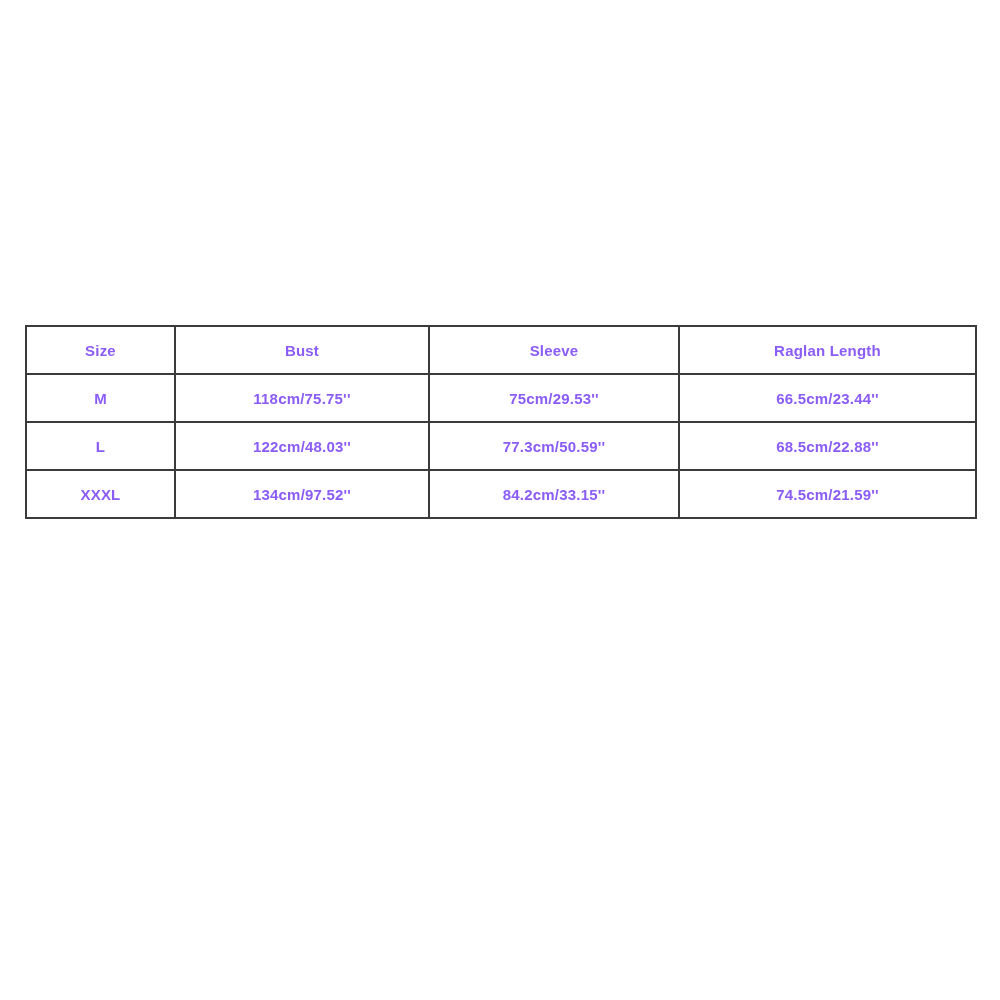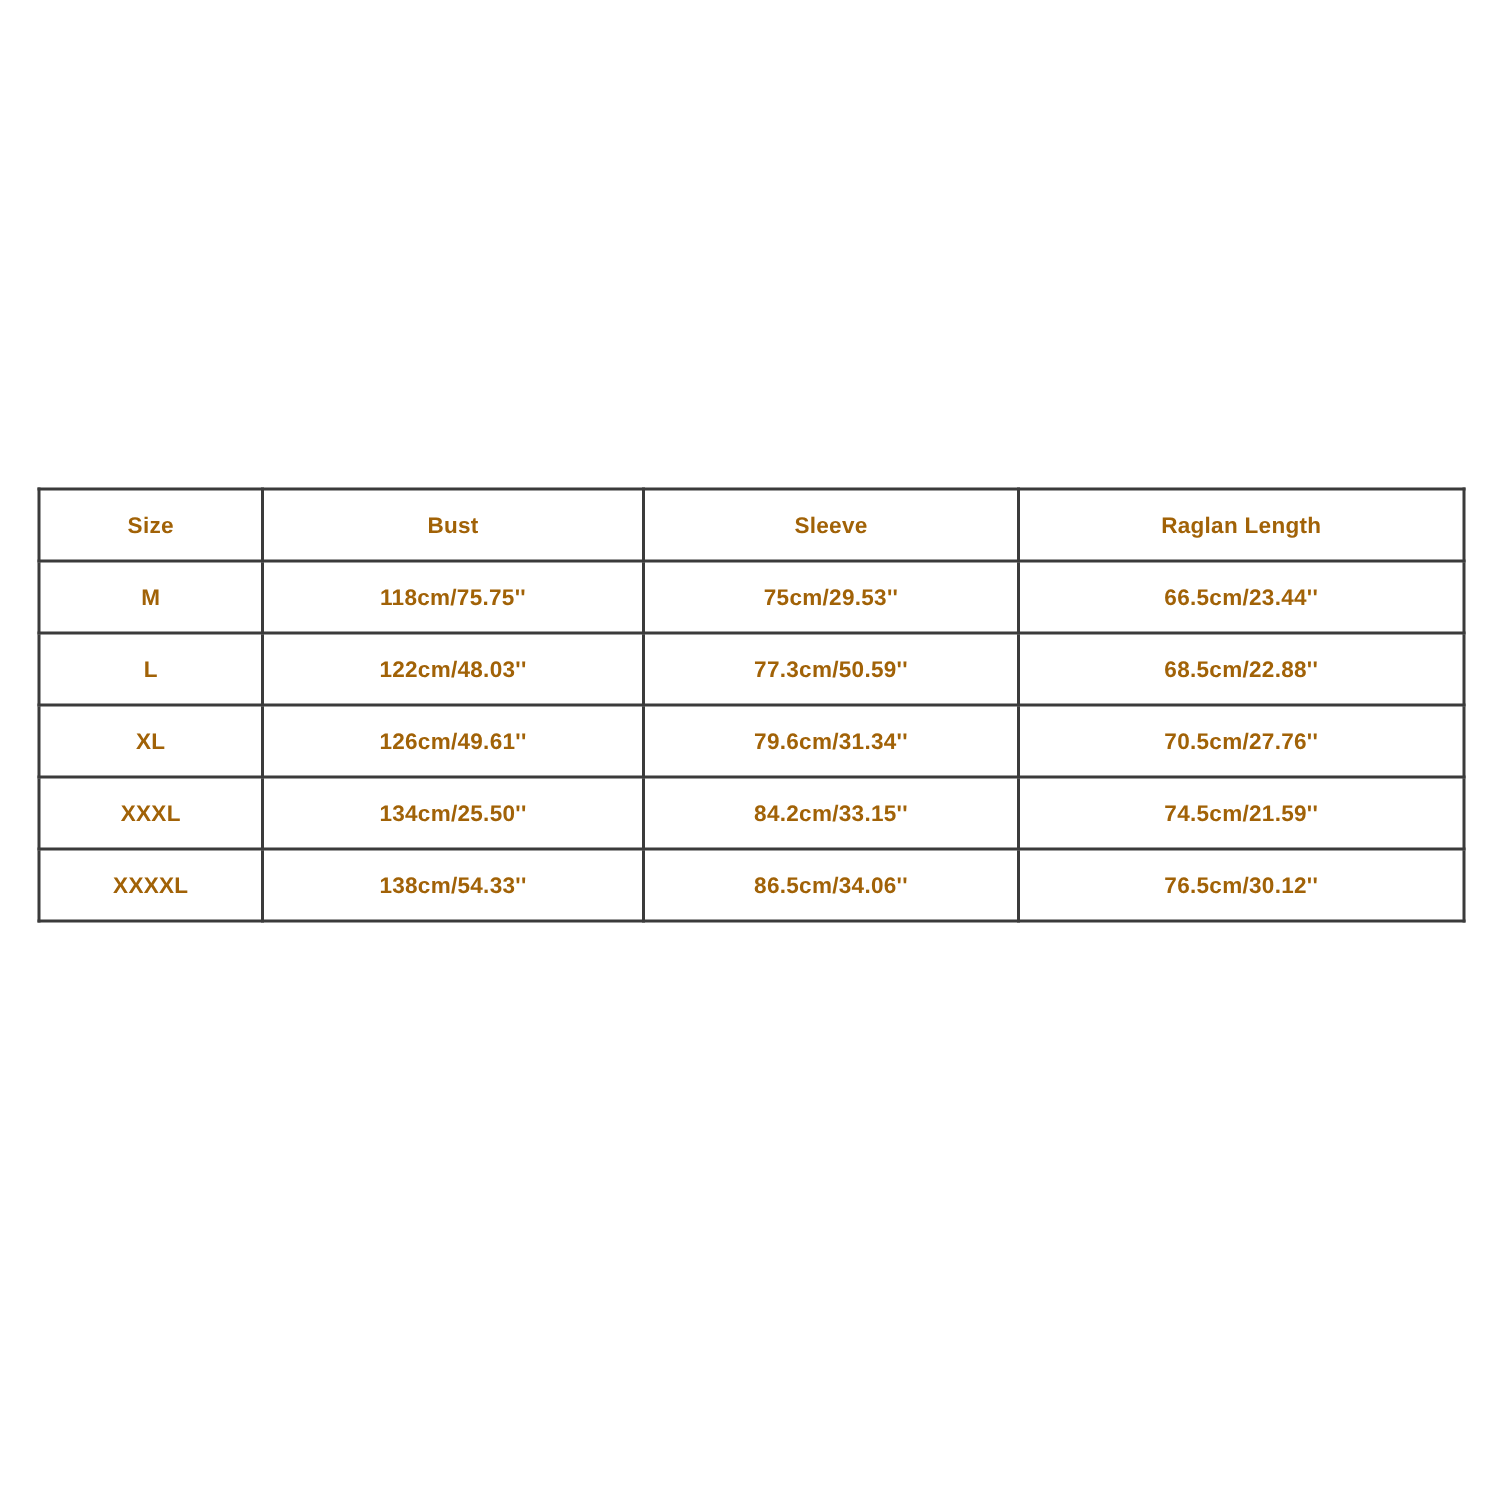--- a/index.html
+++ b/index.html
@@ -24,21 +24,21 @@
     table-layout: fixed;
   }
   table.size-chart th,
   table.size-chart td {
     border: 2px solid #3b3b3b;
     height: 46px;
     text-align: center;
     vertical-align: middle;
     font-weight: bold;
     font-size: 15px;
-    color: #a16207;
+    color: #8b5cf6;
     letter-spacing: 0.2px;
     padding: 0;
     background: #ffffff;
   }
   table.size-chart th {
     font-size: 15px;
   }
 </style>
 </head>
 <body>
@@ -66,32 +66,20 @@
         <td>75cm/29.53''</td>
         <td>66.5cm/23.44''</td>
       </tr>
       <tr>
         <td>L</td>
         <td>122cm/48.03''</td>
         <td>77.3cm/50.59''</td>
         <td>68.5cm/22.88''</td>
       </tr>
       <tr>
-        <td>XL</td>
-        <td>126cm/49.61''</td>
-        <td>79.6cm/31.34''</td>
-        <td>70.5cm/27.76''</td>
-      </tr>
-      <tr>
         <td>XXXL</td>
-        <td>134cm/25.50''</td>
+        <td>134cm/97.52''</td>
         <td>84.2cm/33.15''</td>
         <td>74.5cm/21.59''</td>
-      </tr>
-      <tr>
-        <td>XXXXL</td>
-        <td>138cm/54.33''</td>
-        <td>86.5cm/34.06''</td>
-        <td>76.5cm/30.12''</td>
       </tr>
     </tbody>
   </table>
 </div>
 
 </body></html>

